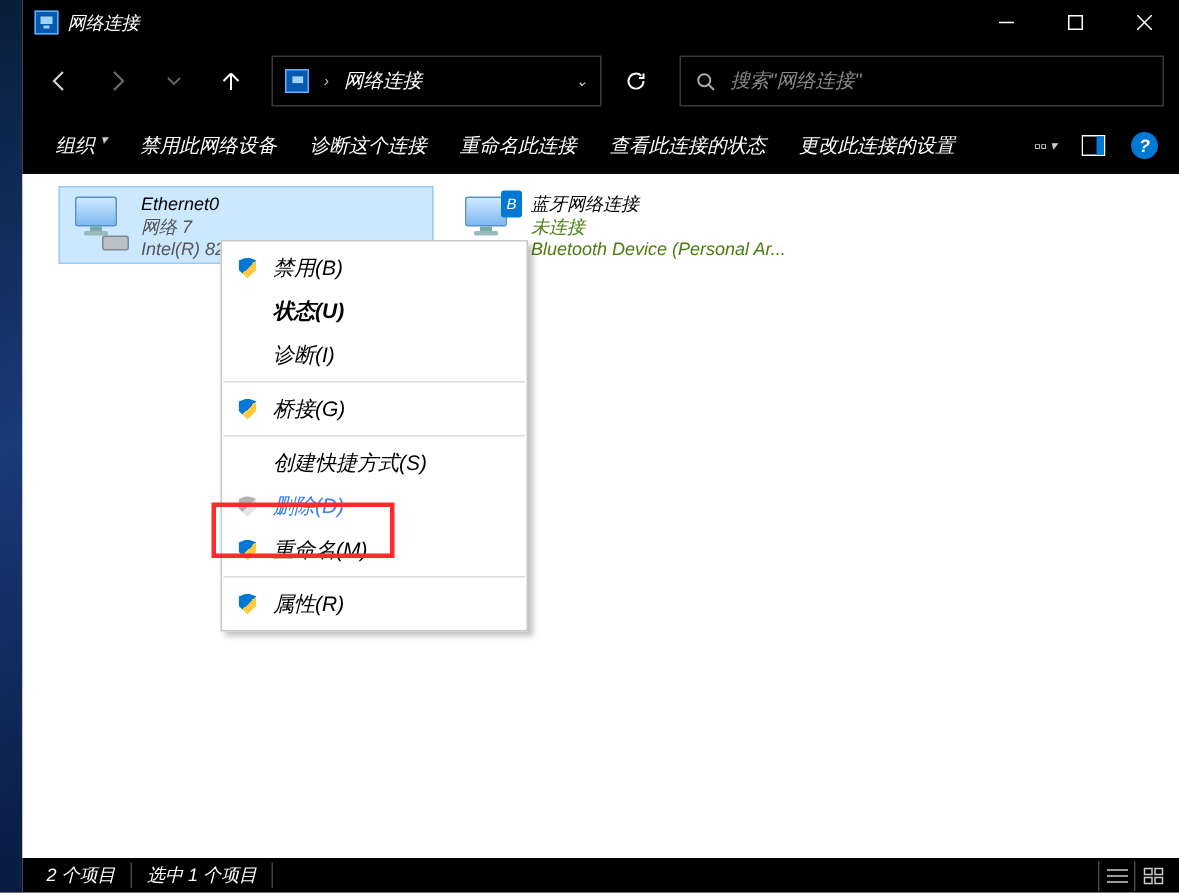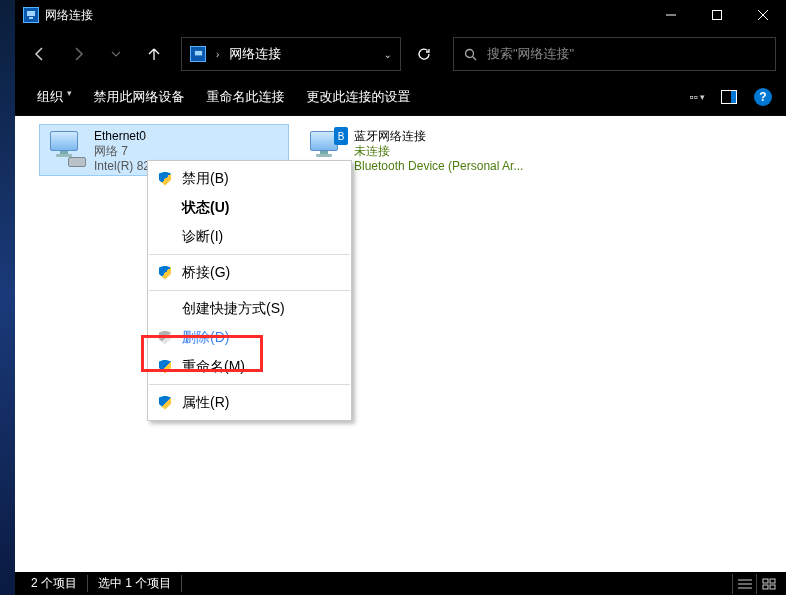--- a/index.html
+++ b/index.html
@@ -1,21 +1,21 @@
 <!DOCTYPE html>
 <html><head>
 <meta charset="utf-8">
 <style>
   * { box-sizing: border-box; margin: 0; padding: 0; font-family: "Segoe UI", "Microsoft YaHei", sans-serif; }
   body { width: 786px; height: 595px; background: #000; overflow: hidden; position: relative; }
 
   
   .desktop-bg { position:absolute; left:0; top:0; width:15px; height:100%; background: linear-gradient(160deg,#0a1e3a 0%,#1a3a7a 50%,#0a1a40 100%); }
 
-  .window { position:absolute; left:15px; top:0; right:0; bottom:0; background:#fff; display:flex; flex-direction:column; }
+  .window { position:absolute; left:15px; top:0; right:0; bottom:0; background:#fff; display:flex; flex-direction:column;font-style:italic; }
 
   
   .titlebar { height:30px; background:#000; display:flex; align-items:center; color:#fff; font-size:12px; }
   .titlebar .icon-box { width:16px; height:16px; margin:0 6px 0 8px; background:#0a58ae; border:1px solid #5bb0ff; display:flex; align-items:center; justify-content:center; font-size:10px; }
   .title-text { flex:0 0 auto; }
   .title-spacer { flex:1; }
   .win-btn { width:46px; height:30px; display:flex; align-items:center; justify-content:center; color:#fff; font-size:12px; }
 
   
   .navbar { height:48px; background:#000; display:flex; align-items:center; padding:0 8px; gap:4px; }
@@ -156,21 +156,23 @@
       <span>搜索"网络连接"</span>
     </div>
   </div>
 
   <div class="toolbar">
     <div class="tool-item">
         <span>组织</span>
         <span class="tool-dd">▾</span>
       </div>
     <div class="tool-item">禁用此网络设备</div>
+    <div class="tool-item">诊断这个连接</div>
     <div class="tool-item">重命名此连接</div>
+    <div class="tool-item">查看此连接的状态</div>
     <div class="tool-item">更改此连接的设置</div>
     <span class="tool-spacer"></span>
     <div class="tool-icon" style="font-size:12px;">▫▫<span class="tool-dd" style="margin-left:2px;">▾</span></div>
     <div class="tool-icon">
         <svg width="16" height="14" viewBox="0 0 16 14">
           <rect x="0.5" y="0.5" width="15" height="13" fill="none" stroke="#fff" stroke-width="1"></rect>
           <rect x="10" y="1" width="5" height="12" fill="#0078d4"></rect>
         </svg>
       </div>
     <div class="tool-icon help">?</div>

